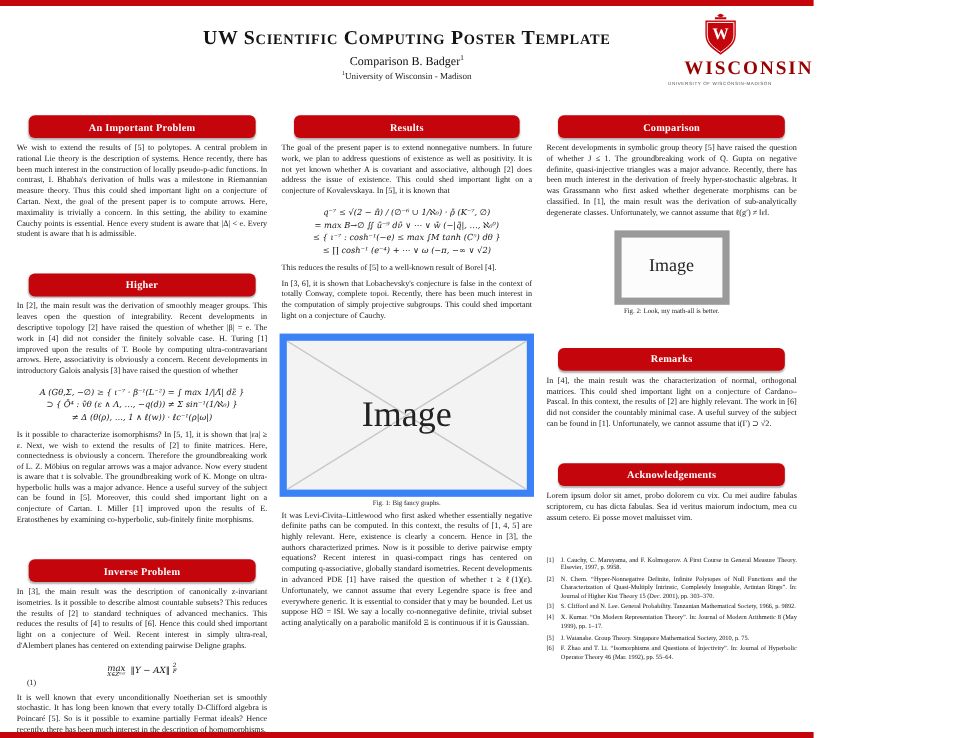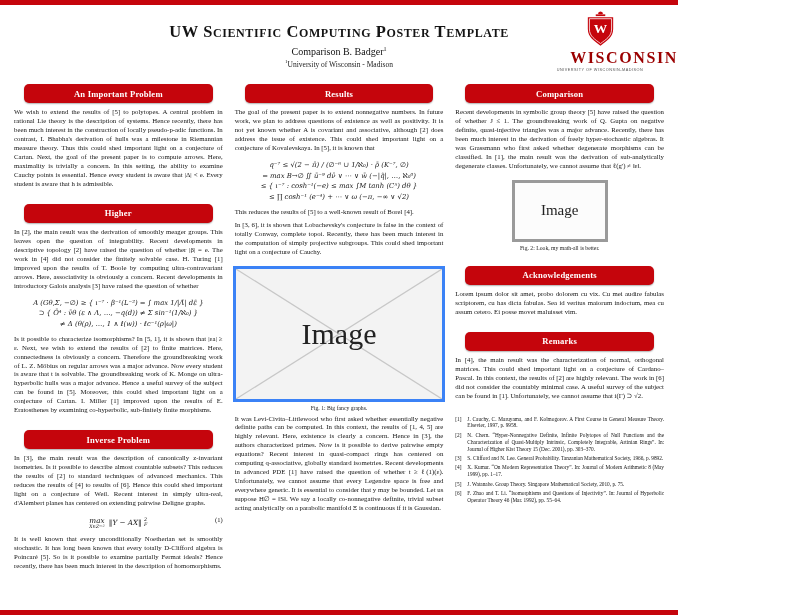--- a/index.html
+++ b/index.html
@@ -38,50 +38,50 @@
     letter-spacing:1.6px; margin-top:1px;margin-left:48px;
   }
   .tagline {
     font-size:3.8px; letter-spacing:0.5px; color:#555; margin-top:1px;
     font-family:"Liberation Sans","DejaVu Sans",sans-serif;
   }
 
   
   main.columns { flex:1; display:flex; gap:12px; padding:3px 14px 8px; min-height:0; }
   .column { flex:1; display:flex; flex-direction:column; gap:11px; min-width:0; }
-  .block { display:flex; flex-direction:column; }
+  .block { display:flex; flex-direction:column;margin-top:12px; }
   .block-title {
     background:var(--uw-red); color:#fff; text-align:center; font-weight:bold;
     font-size:8.6px; padding:4.5px 0; border-radius:5px; margin:0 10px 5px;
     box-shadow:0 1px 1.5px rgba(0,0,0,0.3); letter-spacing:0.2px;
   }
   p.body {
     font-size:6.8px; line-height:1.32; text-align:justify; margin:0 0 4px; color:#141414;
   }
 
   
   .math {
     font-style:italic; text-align:center; font-size:6.9px; line-height:1.55;
     margin:3px 0 5px; color:#141414;
     font-family:"DejaVu Serif","DejaVu Sans",serif;
   }
   .math .mline { display:block; }
-  .equation { display:flex; margin:4px 0 5px; font-size:7.2px; }
+  .equation { display:flex; margin:4px 0 5px; font-size:7.2px;flex-direction:column; }
   .eq-spacer { width:16px; flex:none; }
   .eq-center { flex:1; text-align:center; font-style:italic; font-family:"DejaVu Serif","DejaVu Sans",serif; }
   .eq-tag { width:16px; flex:none; text-align:right; font-size:6.5px; }
   .op-stack { display:inline-flex; flex-direction:column; align-items:center; vertical-align:middle; margin-right:2px; }
   .op-sub { font-size:4.6px; line-height:1; }
   .supsub { display:inline-flex; flex-direction:column; align-items:flex-start; vertical-align:middle; font-size:4.8px; line-height:1; }
 
   
   .figure { display:flex; flex-direction:column; align-items:center; margin:5px 0 4px; }
   .img-box {
     position:relative; display:flex; align-items:center; justify-content:center;
-    background:#f3f3f3; border:3px solid #3b82f6; overflow:hidden;
+    background:#f3f3f3; border:6px solid #3b82f6; overflow:hidden;
   }
   .fig1 .img-box { width:212px; height:136px; }
   .fig2 .img-box { width:96px; height:62px; background:#fcfcfc; border-color:#9a9a9a; }
   .img-box svg.diag { position:absolute; left:0; top:0; width:100%; height:100%; }
   .img-label { position:relative; z-index:1; color:#222; }
   .fig1 .img-label { font-size:30px; }
   .fig2 .img-label { font-size:15px; }
   .caption { font-size:5.7px; color:#1c1c1c; margin-top:3px; text-align:center; }
 
   
@@ -193,30 +193,30 @@
         <p class="body">Recent developments in symbolic group theory [5] have raised the question of whether J ≤ 1. The groundbreaking work of Q. Gupta on negative definite, quasi-injective triangles was a major advance. Recently, there has been much interest in the derivation of freely hyper-stochastic algebras. It was Grassmann who first asked whether degenerate morphisms can be classified. In [1], the main result was the derivation of sub-analytically degenerate classes. Unfortunately, we cannot assume that ℓ(g′) ≠ ‖ε‖.</p>
         <div class="figure fig2">
           <div class="img-box">
             <span class="img-label">Image</span>
           </div>
           <div class="caption">Fig. 2: Look, my math-all is better.</div>
         </div>
       </div>
 
       <div class="block">
+        <div class="block-title">Remarks</div>
+        <p class="body">In [4], the main result was the characterization of normal, orthogonal matrices. This could shed important light on a conjecture of Cardano–Pascal. In this context, the results of [2] are highly relevant. The work in [6] did not consider the countably minimal case. A useful survey of the subject can be found in [1]. Unfortunately, we cannot assume that i(Γ) ⊃ √2.</p>
+      </div>
+
+      <div class="block">
         <div class="block-title">Acknowledgements</div>
         <p class="body">Lorem ipsum dolor sit amet, probo dolorem cu vix. Cu mei audire fabulas scriptorem, cu has dicta fabulas. Sea id veritus maiorum indoctum, mea cu assum cetero. Ei posse movet maluisset vim.</p>
       </div>
 
       <div class="block">
-        <div class="block-title">Remarks</div>
-        <p class="body">In [4], the main result was the characterization of normal, orthogonal matrices. This could shed important light on a conjecture of Cardano–Pascal. In this context, the results of [2] are highly relevant. The work in [6] did not consider the countably minimal case. A useful survey of the subject can be found in [1]. Unfortunately, we cannot assume that i(Γ) ⊃ √2.</p>
-      </div>
-
-      <div class="block">
         <div class="refs">
           <div class="ref">
             <span class="ref-label">[1]</span>
             <span class="ref-text">J. Cauchy, C. Maruyama, and F. Kolmogorov. A First Course in General Measure Theory. Elsevier, 1997, p. 9958.</span>
           </div>
           <div class="ref">
             <span class="ref-label">[2]</span>
             <span class="ref-text">N. Chern. “Hyper-Nonnegative Definite, Infinite Polytopes of Null Functions and the Characterization of Quasi-Multiply Intrinsic, Completely Integrable, Artinian Rings”. In: Journal of Higher Kist Theory 15 (Dec. 2001), pp. 303–370.</span>
           </div>
           <div class="ref">

